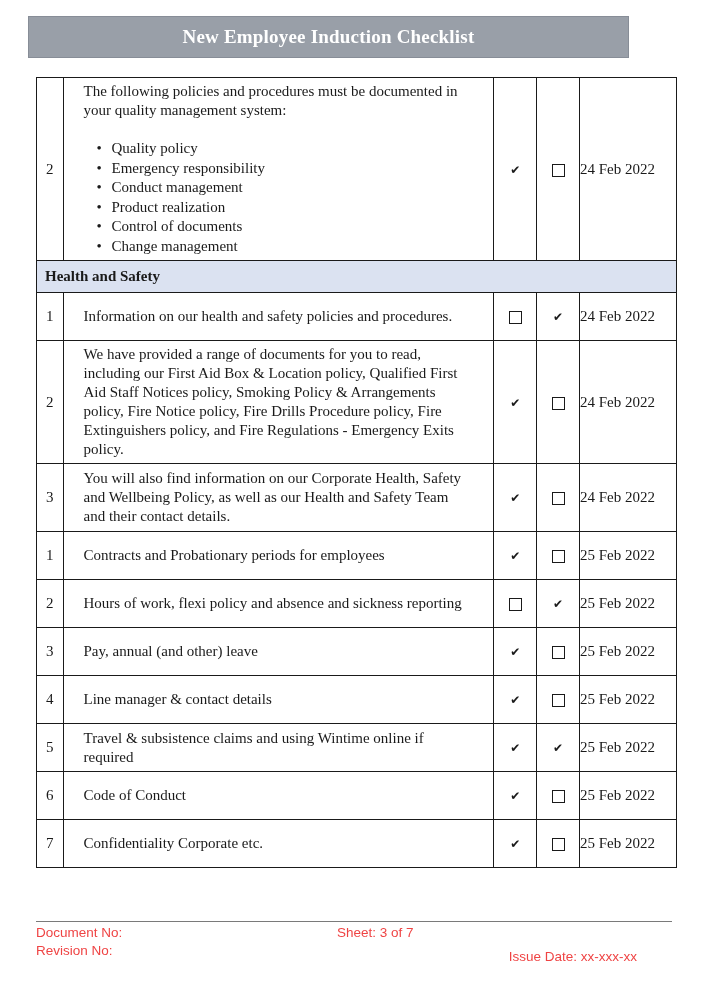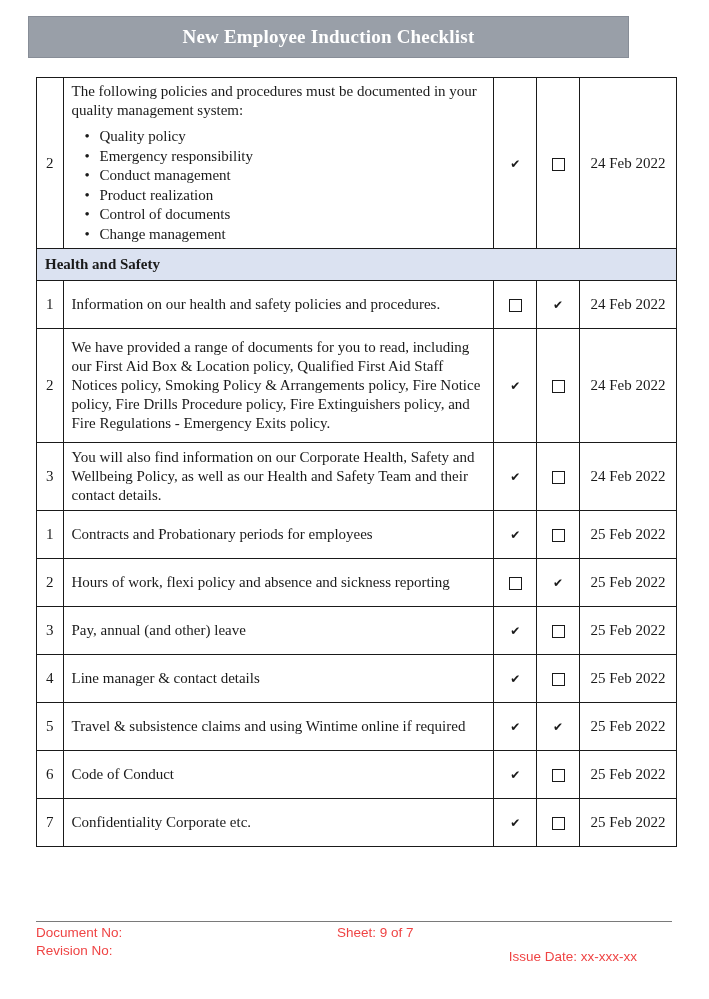--- a/index.html
+++ b/index.html
@@ -35,32 +35,32 @@
     border-collapse: collapse;
     table-layout: fixed;
     width: 641px;
     font-size: 15px;
   }
   table.checklist td {
     border: 1px solid #1a1a1a;
     vertical-align: middle;
   }
   td.col-num   { width: 26px;  text-align: center; }
-  td.col-desc  { width: 422px; padding: 4px 8px; line-height: 19px; }
+  td.col-desc  { width: 422px; padding: 4px 20px; line-height: 19px; }
   td.col-chk   { width: 42px;  text-align: center; }
-  td.col-date  { width: 95px; text-align: center; }
+  td.col-date  { width: 95px; }
 
   tr.section-row td {
     background: #dbe2f1;
     font-weight: bold;
     padding: 6px 8px;
     height: 32px;
   }
 
-  ul.bullets { list-style: none; margin-top: 7px; }
+  ul.bullets { list-style: none; margin-top: 19px; }
   ul.bullets li { padding-left: 28px; position: relative; line-height: 19.5px; }
   ul.bullets li::before {
     content: "•";
     position: absolute; left: 13px;
     font-size: 15px;
   }
 
   .check-glyph {
     font-size: 12px;
     font-weight: bold;
@@ -191,19 +191,19 @@
         <td class="col-chk"><span class="empty-box"></span></td>
         <td class="col-date">25 Feb 2022</td>
       </tr>
     </tbody>
 </table>
 
 <div class="footer">
   <hr class="footer-rule">
   <div class="footer-line">
     <span class="footer-left">Document No:</span>
-    <span class="footer-center">Sheet: 9 of 7</span>
+    <span class="footer-center">Sheet: 3 of 7</span>
   </div>
   <div class="footer-line">
     <span class="footer-left">Revision No:</span>
     <span class="footer-right">Issue Date: xx-xxx-xx</span>
   </div>
 </div>
 
 </body></html>

